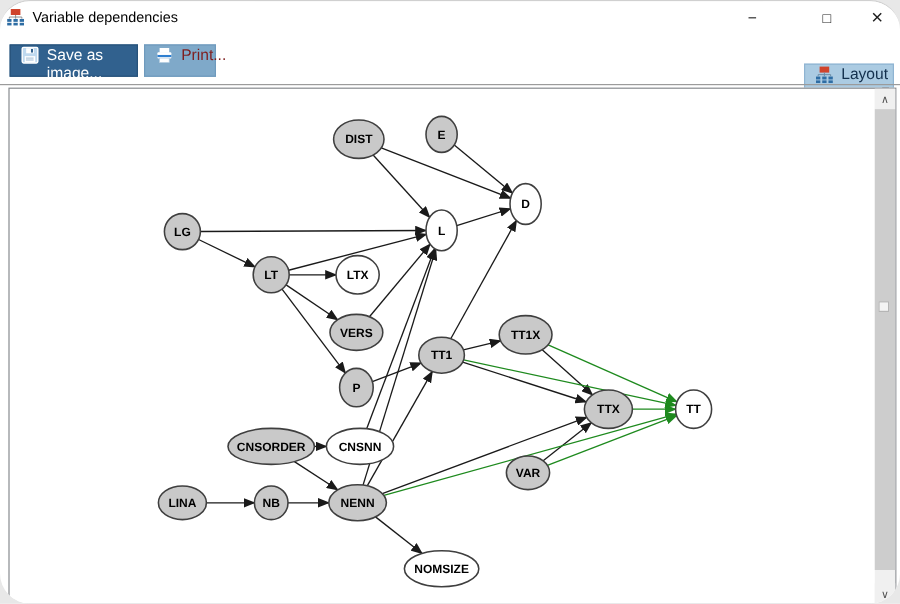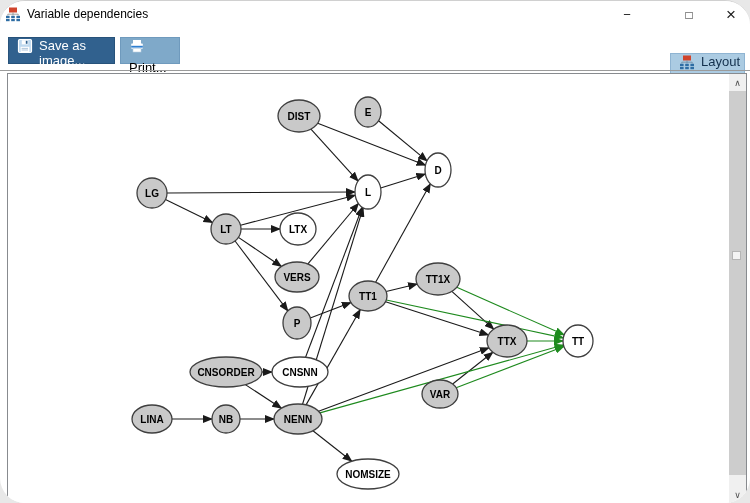--- a/index.html
+++ b/index.html
@@ -19,21 +19,21 @@
   #btn-min{left:609px;font-size:13px;}
   #btn-max{left:671px;font-size:12px;}
   #btn-close{left:713px;font-size:17px;}
   
   .toolbar{position:absolute;left:0;top:30px;width:100%;height:39px;background:#ffffff;}
   .tb-btn{
     position:absolute;top:6px;height:27px;display:flex;gap:6px;
     padding:0 8px;font-size:13px;box-sizing:border-box;cursor:default;
   }
   #save-btn{left:8px;width:107px;background:#31618E;border:1px solid #27527a;color:#ffffff;}
-  #print-btn{left:120px;width:60px;background:#7FA9C9;border:1px solid #6f9abd;color:#000000;flex-direction:column;}
+  #print-btn{left:120px;width:60px;background:#7FA9C9;border:1px solid #6f9abd;color:#7f1d1d;}
   #layout-btn{left:670px;width:75px;background:#ABCBE2;border:1px solid #8fb4d2;color:#13304d;margin-top:16px;}
   .tb-icon{width:16px;height:16px;flex:0 0 16px;}
   .caret{
     position:absolute;right:3px;bottom:2px;width:0;height:0;
     border-left:3px solid transparent;border-right:3px solid transparent;border-top:4px solid #333;
   }
   .separator{position:absolute;left:0;top:69px;width:100%;height:1px;background:#9b9b9b;}
   
   .canvas{
     position:absolute;left:7px;top:72px;width:740px;height:431px;background:#ffffff;

